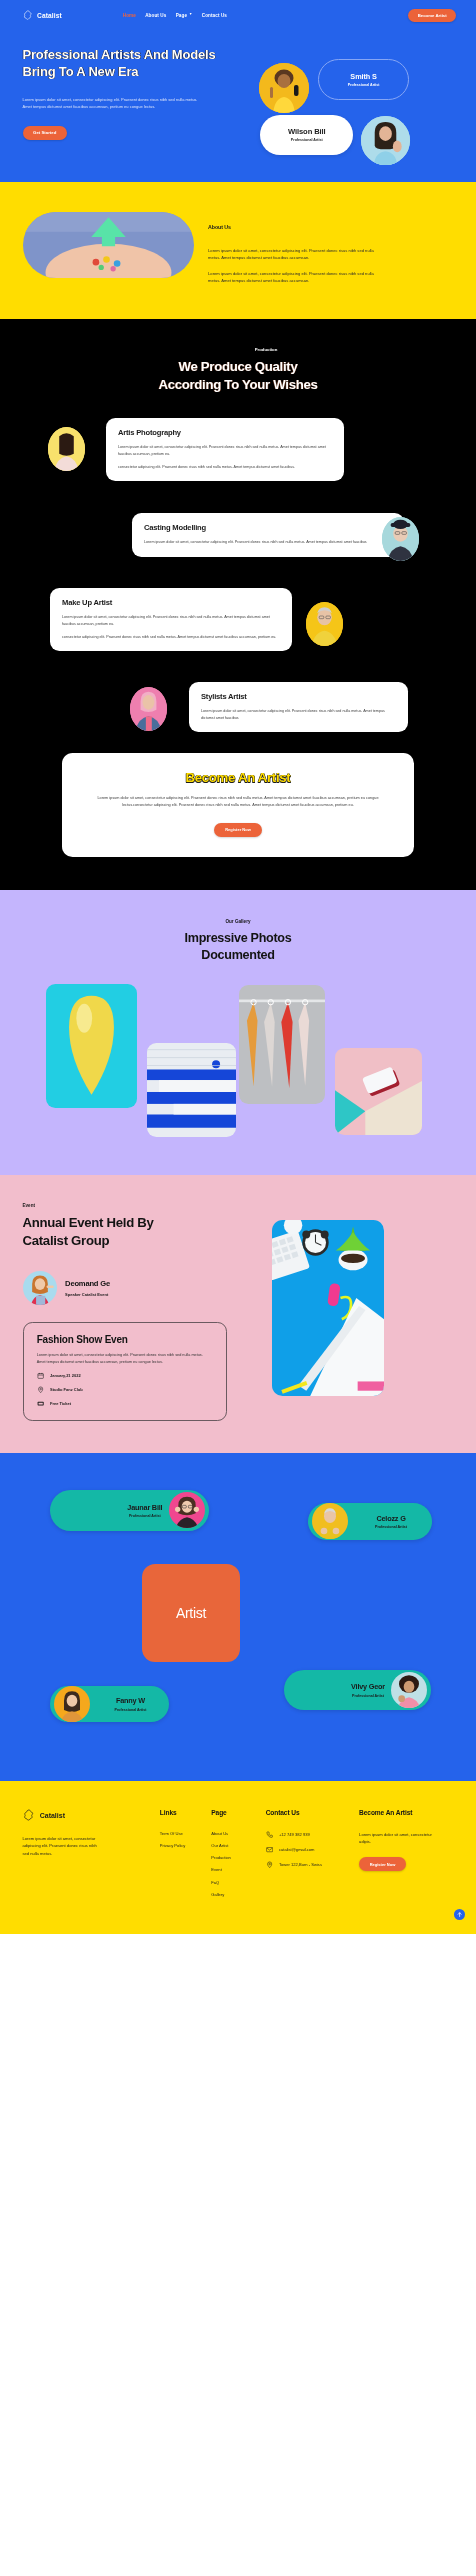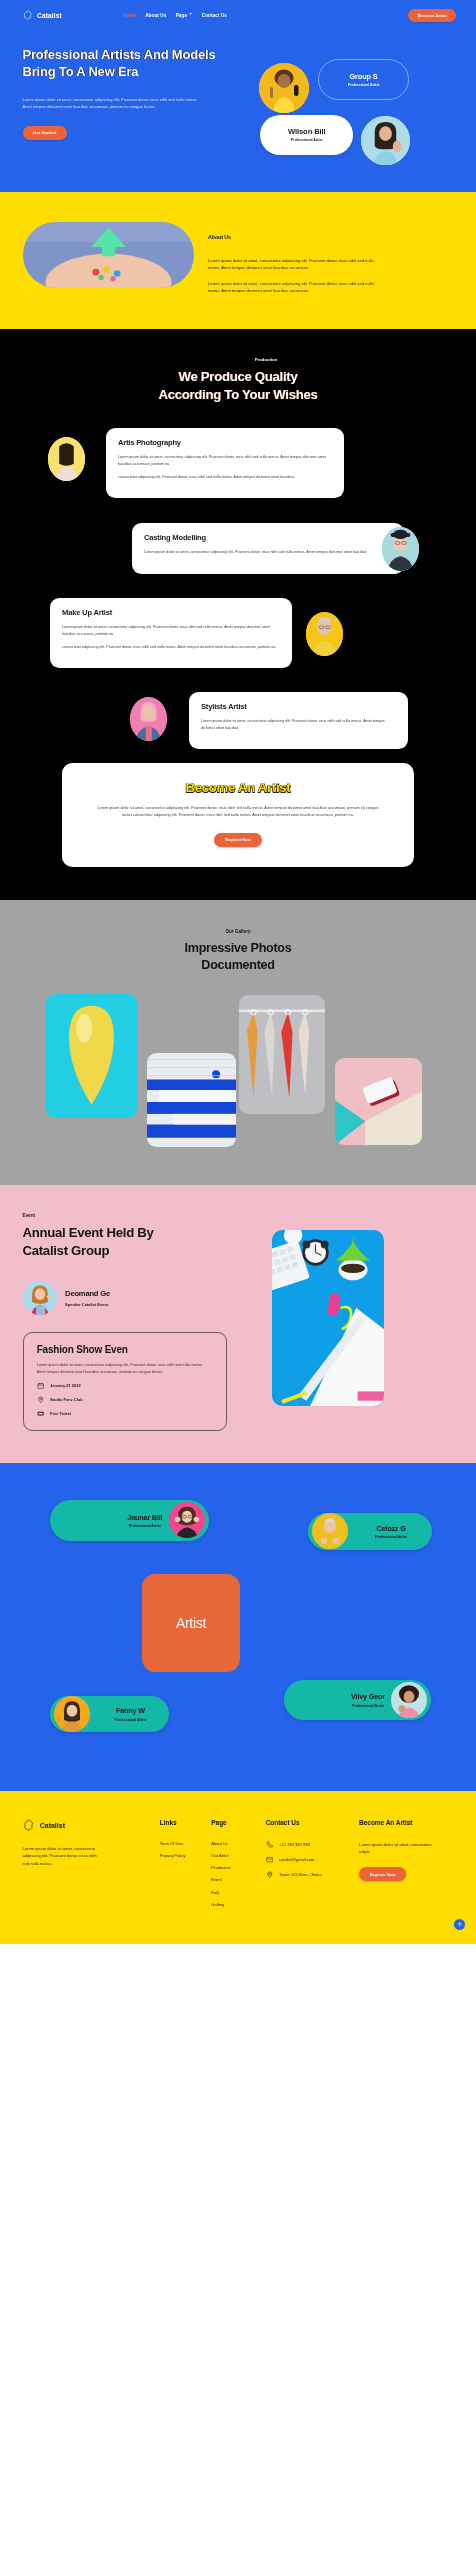--- a/index.html
+++ b/index.html
@@ -6,21 +6,21 @@
   html,body { width:476px; }
   body {
     font-family:"Liberation Sans", sans-serif;
     width:476px;
     background:#fff;
     overflow-x:hidden;
   }
   .page { width:476px; position:relative; }
 
   
-  .hero { background:#2563EB; padding:0 0 31px 0; position:relative; }
+  .hero { background:#2563EB; padding:0 0 21px 0; position:relative; }
   .nav {
     height:30px; display:flex; align-items:center;
     padding:0 20px 0 22.5px;
   }
   .brand { display:flex; align-items:center; gap:4px; }
   .brand-mark { width:10.6px; height:10.6px; display:block; }
   .brand-name { color:#fff; font-size:6.6px; font-weight:bold; letter-spacing:0.1px; }
   .nav-links { display:flex; align-items:center; gap:9.3px; margin-left:61px; }
   .nav-link { color:#ffffff; font-size:4.6px; font-weight:bold; letter-spacing:0.1px; white-space:nowrap;
               display:flex; align-items:center; gap:2px; }
@@ -96,21 +96,21 @@
   .prod-title {
     color:#fff; font-size:13.2px; font-weight:bold; line-height:1.36; margin-top:6px;
     letter-spacing:-0.3px;
     text-shadow:
       -0.4px -0.4px 0 #4a2312, 0.4px -0.4px 0 #4a2312,
       -0.4px  0.4px 0 #4a2312, 0.4px  0.4px 0 #4a2312;
   }
 
   .svc { position:relative; margin-top:22.5px; height:61px; }
   .svc-card {
-    position:absolute; background:#fff; border-radius:9.3px; padding:10px 12px 18px 12px;
+    position:absolute; background:#fff; border-radius:9.3px; padding:10px 12px 11px 12px;
     box-shadow:0 2px 5.3px rgba(0,0,0,.16);
   }
   .svc-title { font-size:7.6px; font-weight:bold; color:#1b1b1b; letter-spacing:-0.2px; }
   .svc-p { font-size:3.7px; line-height:1.78; color:#3c3c3c; margin-top:7.3px; }
   .svc-p + .svc-p { margin-top:6.6px; }
   .svc-av { position:absolute; width:37px; height:44px; border-radius:50%; overflow:hidden; }
 
   .cta-card {
     margin:25px auto 0 auto; width:352px; background:#fff; border-radius:10.6px;
     padding:17px 30px 20px 30px; text-align:center; box-shadow:0 2px 6px rgba(0,0,0,.16);
@@ -121,21 +121,21 @@
       -0.5px -0.5px 0 #1b1b1b, 0.5px -0.5px 0 #1b1b1b,
       -0.5px  0.5px 0 #1b1b1b, 0.5px  0.5px 0 #1b1b1b;
   }
   .cta-p { font-size:3.8px; line-height:1.85; color:#3c3c3c; margin-top:10.6px; }
   .cta-btn {
     margin-top:13.2px; background:#EC6339; color:#fff; border:none; font-size:4px;
     font-weight:bold; padding:4.6px 11.2px; border-radius:13.2px; box-shadow:0 0.7px 2px rgba(0,0,0,.2);
   }
 
   
-  .gallery { background:#a3a3a3; padding:29px 0 37px 0; }
+  .gallery { background:#c4b5fd; padding:29px 0 37px 0; }
   .gal-head { text-align:center; }
   .gal-eyebrow { font-size:4.6px; font-weight:bold; color:#141414; }
   .gal-title { font-size:12.6px; font-weight:bold; color:#141414; line-height:1.36; margin-top:6px; letter-spacing:-0.3px; }
   .gal-grid { position:relative; height:159px; margin-top:14.6px; }
   .gal-item { position:absolute; border-radius:9.3px; overflow:hidden; }
 
   
   .event { background:#F2BECC; padding:28px 0 32px 0; position:relative; }
   .event-inner { padding:0 22.5px; display:flex; gap:9.3px; }
   .event-left { width:238px; }
@@ -253,21 +253,21 @@
               <ellipse cx="50" cy="30" rx="19" ry="17" fill="#5a3820"></ellipse>
               <ellipse cx="50" cy="36" rx="13" ry="14" fill="#a8703f"></ellipse>
               <path d="M28 100 q4-30 22-32 q18 2 22 32z" fill="#FFD83B"></path>
               <rect x="22" y="48" width="6" height="22" rx="3" fill="#a8703f"></rect>
               <rect x="70" y="44" width="9" height="22" rx="4" fill="#1a1a1a"></rect>
             </svg>
           </div>
         </div>
 
         <div class="pill pill-outline" style="left:71px; top:14.6px; width:91px; height:41px;">
-          <span class="p-name">Group S</span>
+          <span class="p-name">Smith S</span>
           <span class="p-role">Professional Artist</span>
         </div>
 
         <div class="pill pill-white" style="left:13.2px; top:70px; width:93px; height:40px;">
           <span class="p-name">Wilson Bill</span>
           <span class="p-role">Professional Artist</span>
         </div>
 
         <div class="avatar" style="left:114px; top:71px; width:49px; height:49px; background:#AEDCEA;">
           <div class="av-inner">

